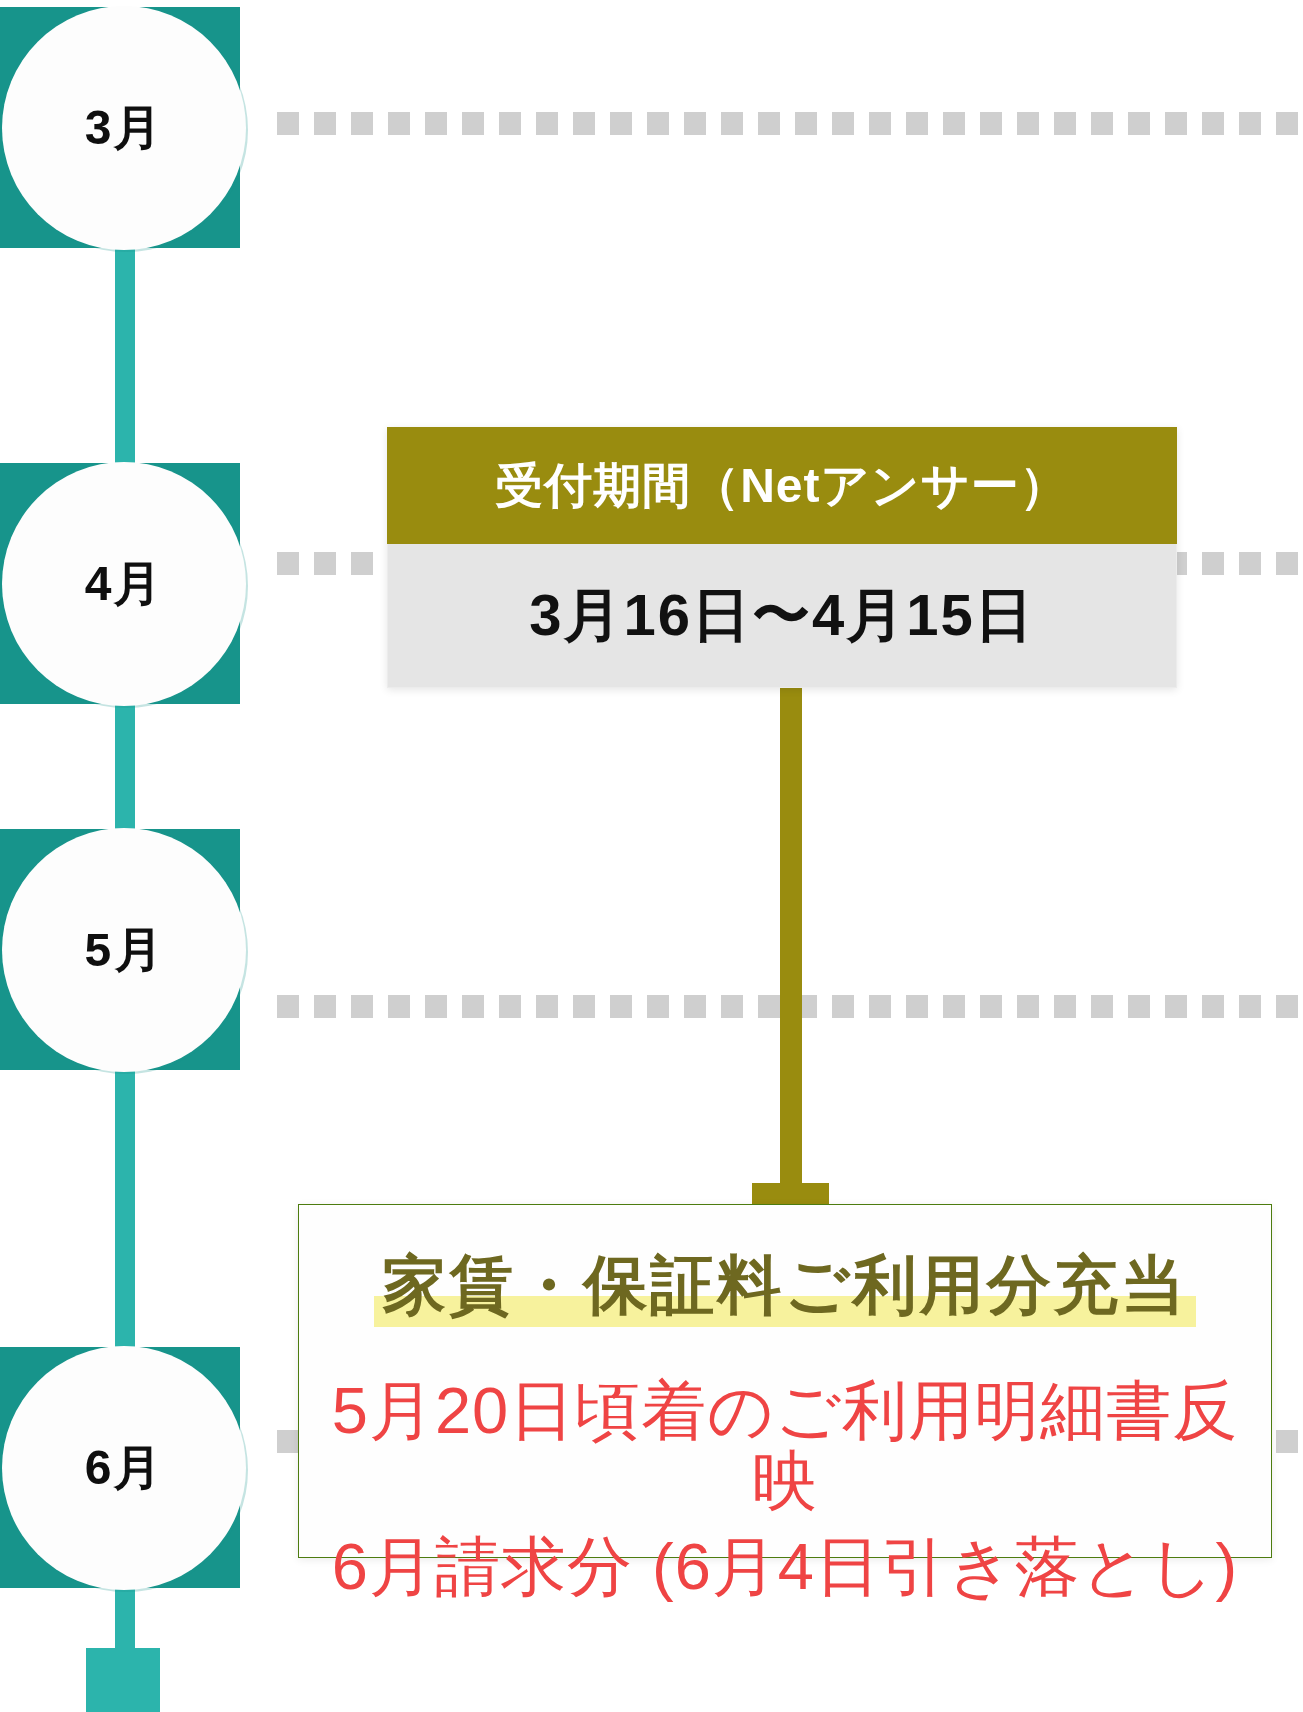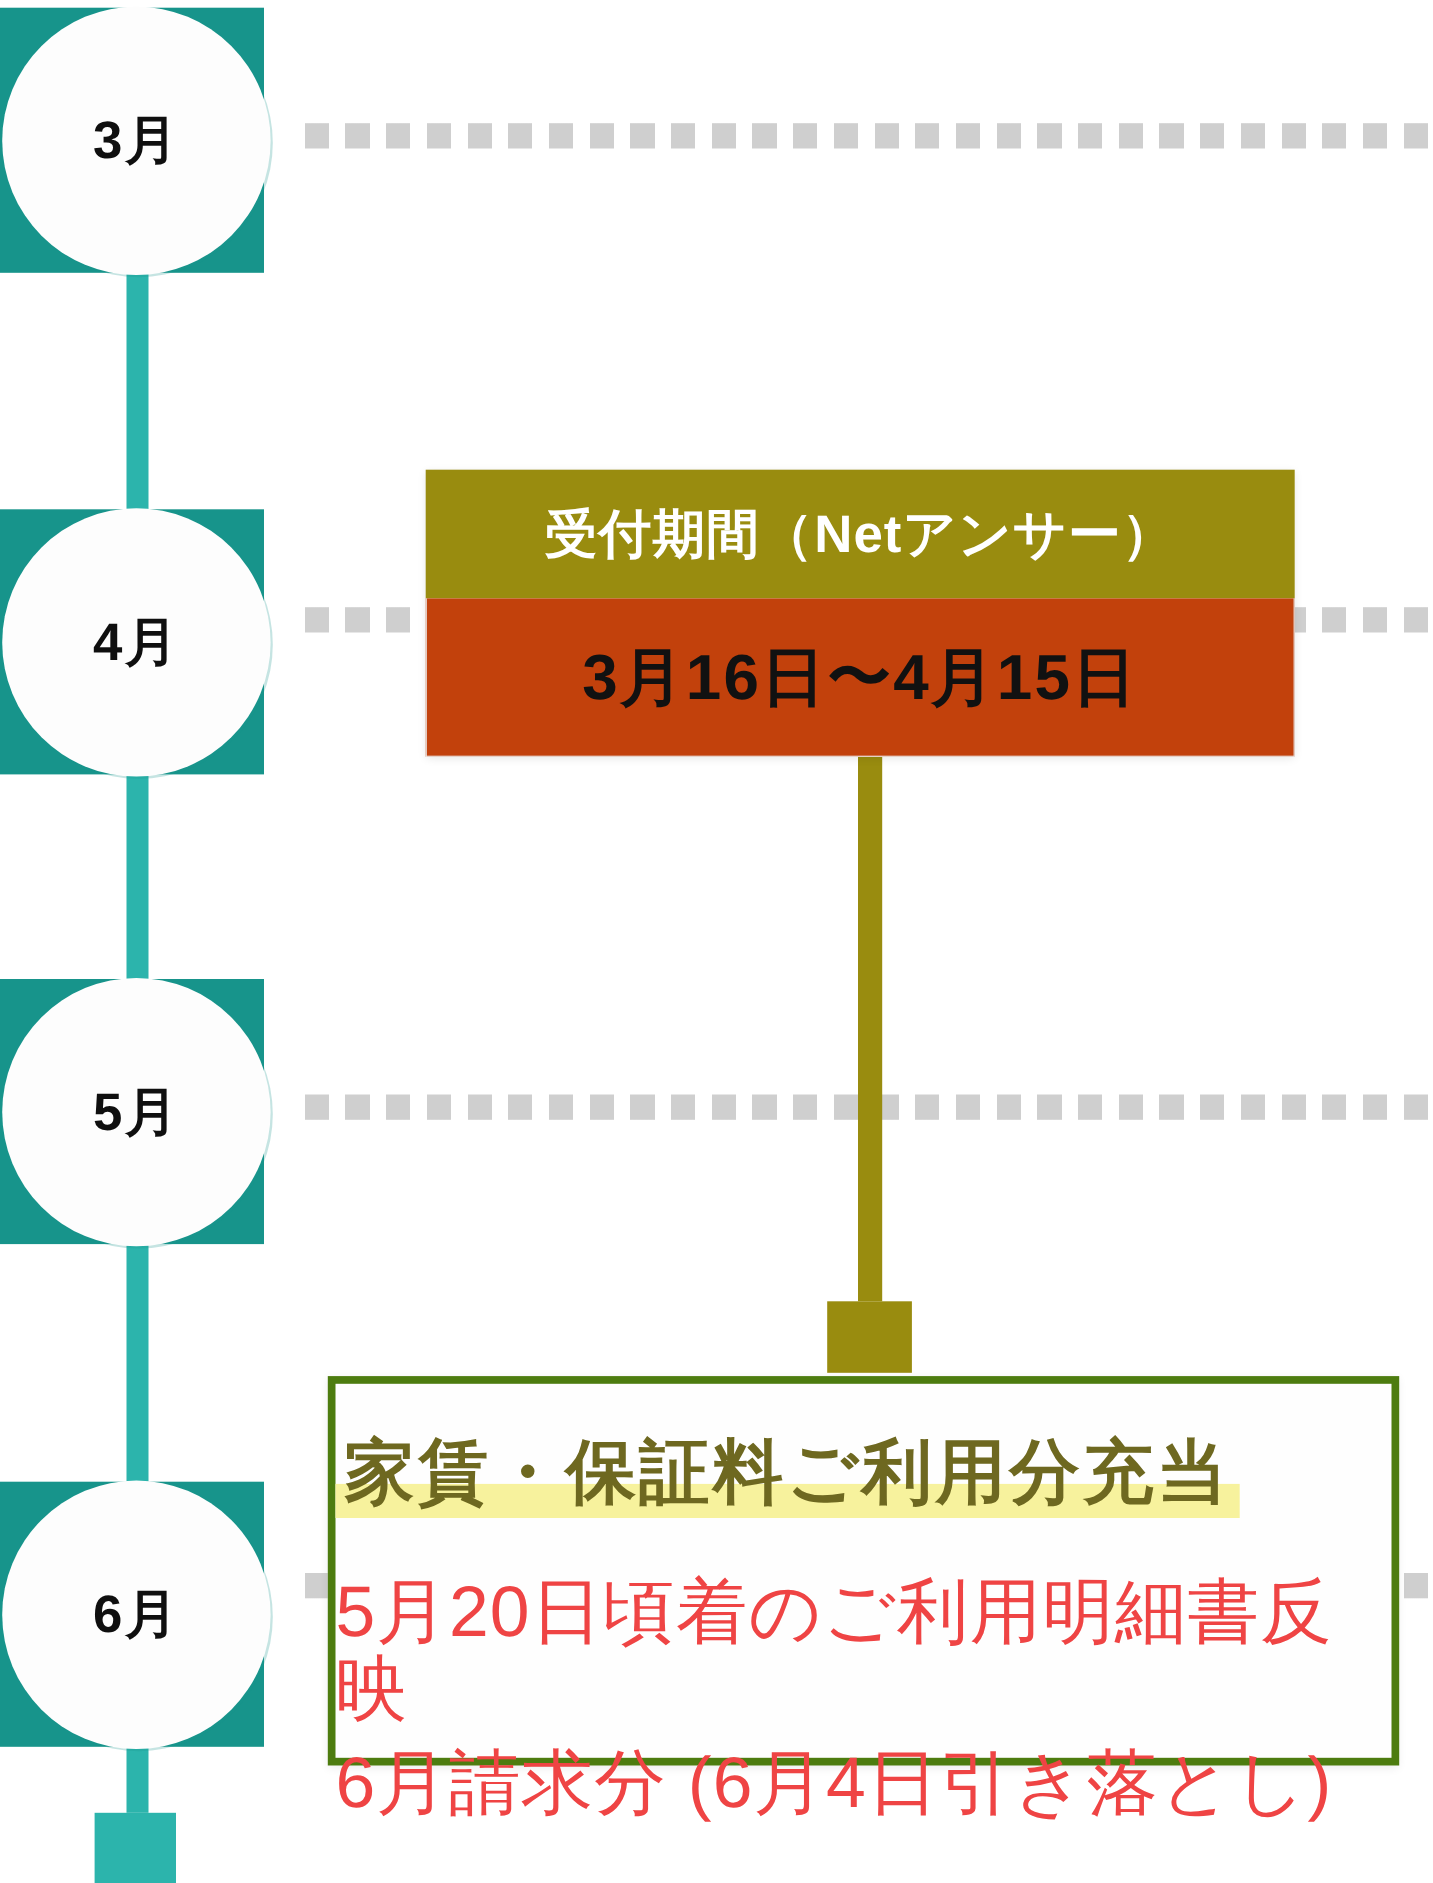--- a/index.html
+++ b/index.html
@@ -33,21 +33,21 @@
     position:absolute;left:2px;top:-1px;
     width:244px;height:244px;
     border-radius:50%;
     background:#fdfdfd;
     box-shadow:2px 2px 0 rgba(23,148,139,0.25);
     display:flex;align-items:center;justify-content:center;
   }
   .month .disc span{
     font-size:48px;font-weight:bold;color:#0f0f0f;letter-spacing:2px;
   }
-  .m3{top:7px;} .m4{top:463px;} .m5{top:890px;} .m6{top:1347px;}
+  .m3{top:7px;} .m4{top:463px;} .m5{top:829px;font-family:Liberation Mono, monospace;} .m6{top:1347px;}
 
   
   .dash-row{
     position:absolute;left:277px;width:1026px;height:23px;z-index:0;
     background:repeating-linear-gradient(90deg,#cfcfcf 0 22px,transparent 22px 37px);
   }
   .d1{top:112px;} .d2{top:552px;} .d3{top:995px;} .d4{top:1430px;}
 
   
   .connector{
@@ -67,34 +67,34 @@
     box-shadow:0 2px 8px rgba(0,0,0,0.10);
   }
   .card1 .hd{
     height:117px;background:#998c0f;
     display:flex;align-items:center;justify-content:center;
   }
   .card1 .hd span{
     color:#ffffff;font-size:48px;font-weight:bold;letter-spacing:1px;
   }
   .card1 .bd{
-    height:144px;background:#c2410c;
+    height:144px;background:#e5e5e5;
     border:1px solid #ececec;border-top:none;box-sizing:border-box;
     display:flex;align-items:center;justify-content:center;
   }
   .card1 .bd span{
     color:#111111;font-size:58px;font-weight:bold;letter-spacing:2px;
   }
 
   
   .card2{
-    position:absolute;left:298px;top:1251px;width:974px;height:354px;z-index:4;
-    background:#fefefe;border:7px solid #4d7c0f;box-sizing:border-box;
+    position:absolute;left:298px;top:1204px;width:974px;height:354px;z-index:4;
+    background:#fefefe;border:1px solid #4d7c0f;box-sizing:border-box;
     box-shadow:0 2px 8px rgba(0,0,0,0.08);
-    text-align:left;
+    text-align:center;
   }
   .card2 .title-wrap{margin-top:38px;line-height:84px;}
   .card2 .title{
     display:inline-block;
     font-size:64px;font-weight:bold;color:#6e6820;letter-spacing:3px;
     background-image:linear-gradient(#f7f29d,#f7f29d);
     background-repeat:no-repeat;
     background-size:100% 31px;
     background-position:left bottom;
     padding:0 8px;

